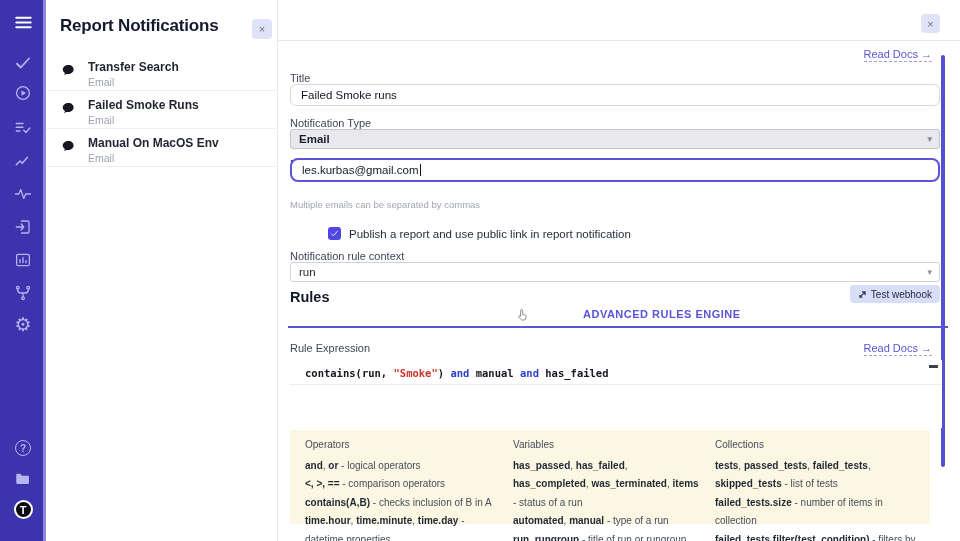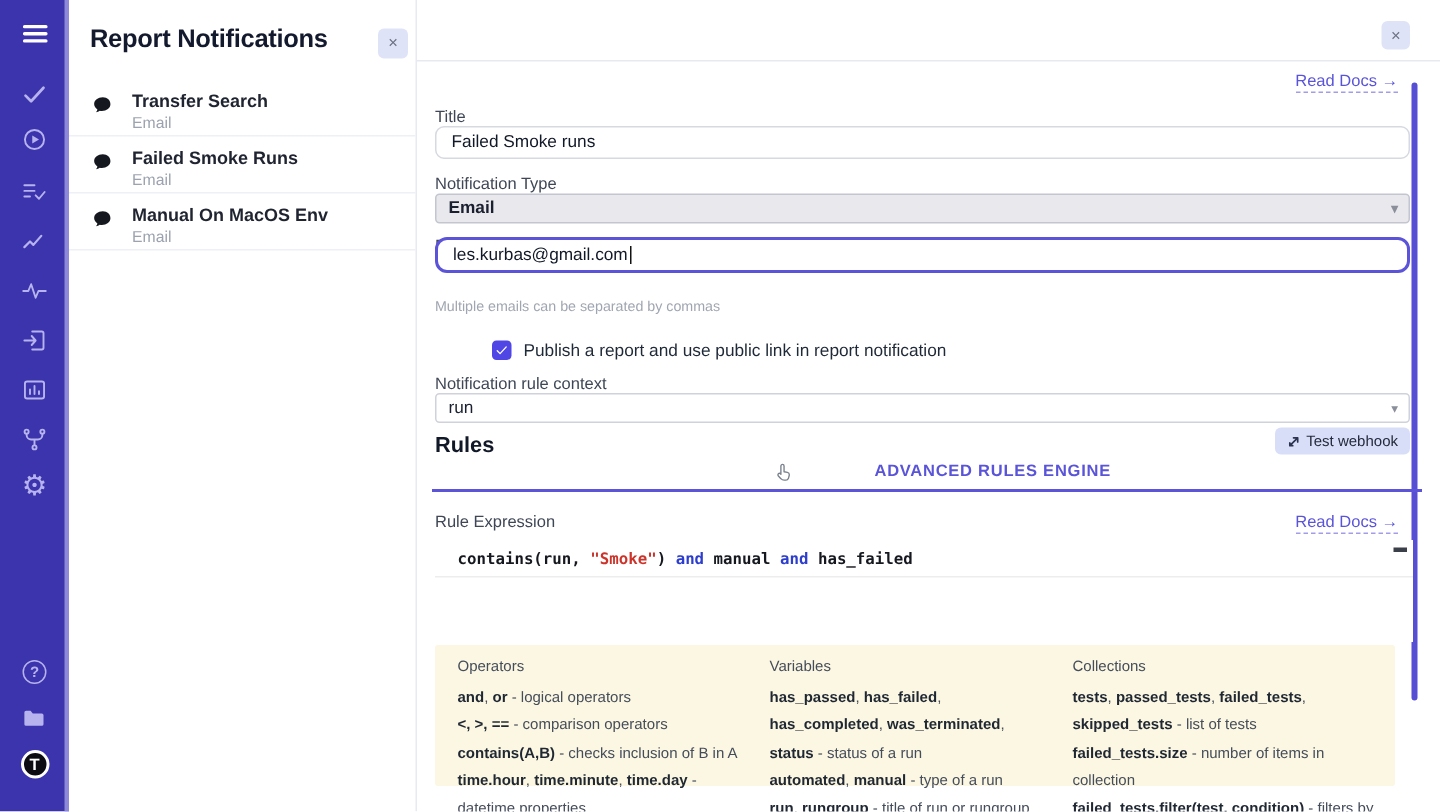--- a/index.html
+++ b/index.html
@@ -262,21 +262,21 @@
   <div class="help-panel">
     <div class="help-col-1">
       <div class="help-h">Operators</div>
       <div class="help-line"><span class="b">and</span><span>, </span><span class="b">or</span><span> - logical operators</span></div>
       <div class="help-line"><span class="b">&lt;, &gt;, ==</span><span> - comparison operators</span></div>
       <div class="help-line"><span class="b">contains(A,B)</span><span> - checks inclusion of B in A</span></div>
       <div class="help-line"><span class="b">time.hour</span><span>, </span><span class="b">time.minute</span><span>, </span><span class="b">time.day</span><span> - datetime properties</span></div>
     </div>
     <div class="help-col-2">
       <div class="help-h">Variables</div>
-      <div class="help-line"><span class="b">has_passed</span><span>, </span><span class="b">has_failed</span><span>, </span><span class="b">has_completed</span><span>, </span><span class="b">was_terminated</span><span>, </span><span class="b">status</span><span> - status of a run</span></div>
+      <div class="help-line"><span class="b">has_passed</span><span>, </span><span class="b">has_failed</span><span>, </span><span class="b">has_completed</span><span>, </span><span class="b">was_terminated</span><span>, </span><span class="b">items</span><span> - status of a run</span></div>
       <div class="help-line"><span class="b">automated</span><span>, </span><span class="b">manual</span><span> - type of a run</span></div>
       <div class="help-line"><span class="b">run</span><span>, </span><span class="b">rungroup</span><span> - title of run or rungroup</span></div>
 
     </div>
     <div class="help-col-3">
       <div class="help-h">Collections</div>
       <div class="help-line"><span class="b">tests</span><span>, </span><span class="b">passed_tests</span><span>, </span><span class="b">failed_tests</span><span>, </span><span class="b">skipped_tests</span><span> - list of tests</span></div>
       <div class="help-line"><span class="b">failed_tests.size</span><span> - number of items in collection</span></div>
       <div class="help-line"><span class="b">failed_tests.filter(test, condition)</span><span> - filters by condition</span></div>
     </div>

